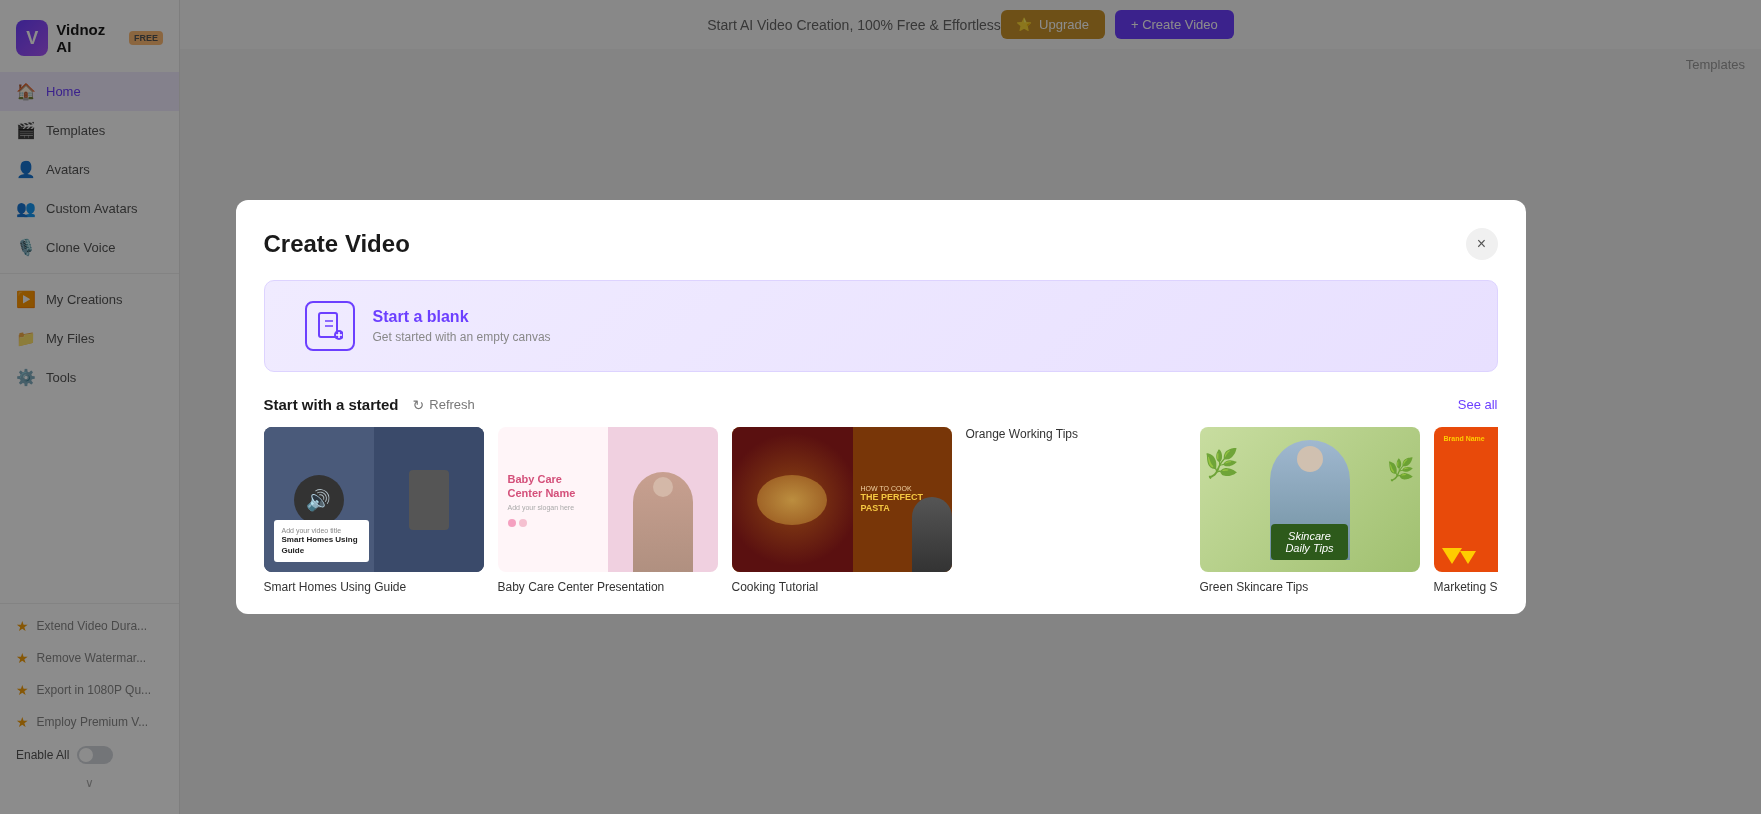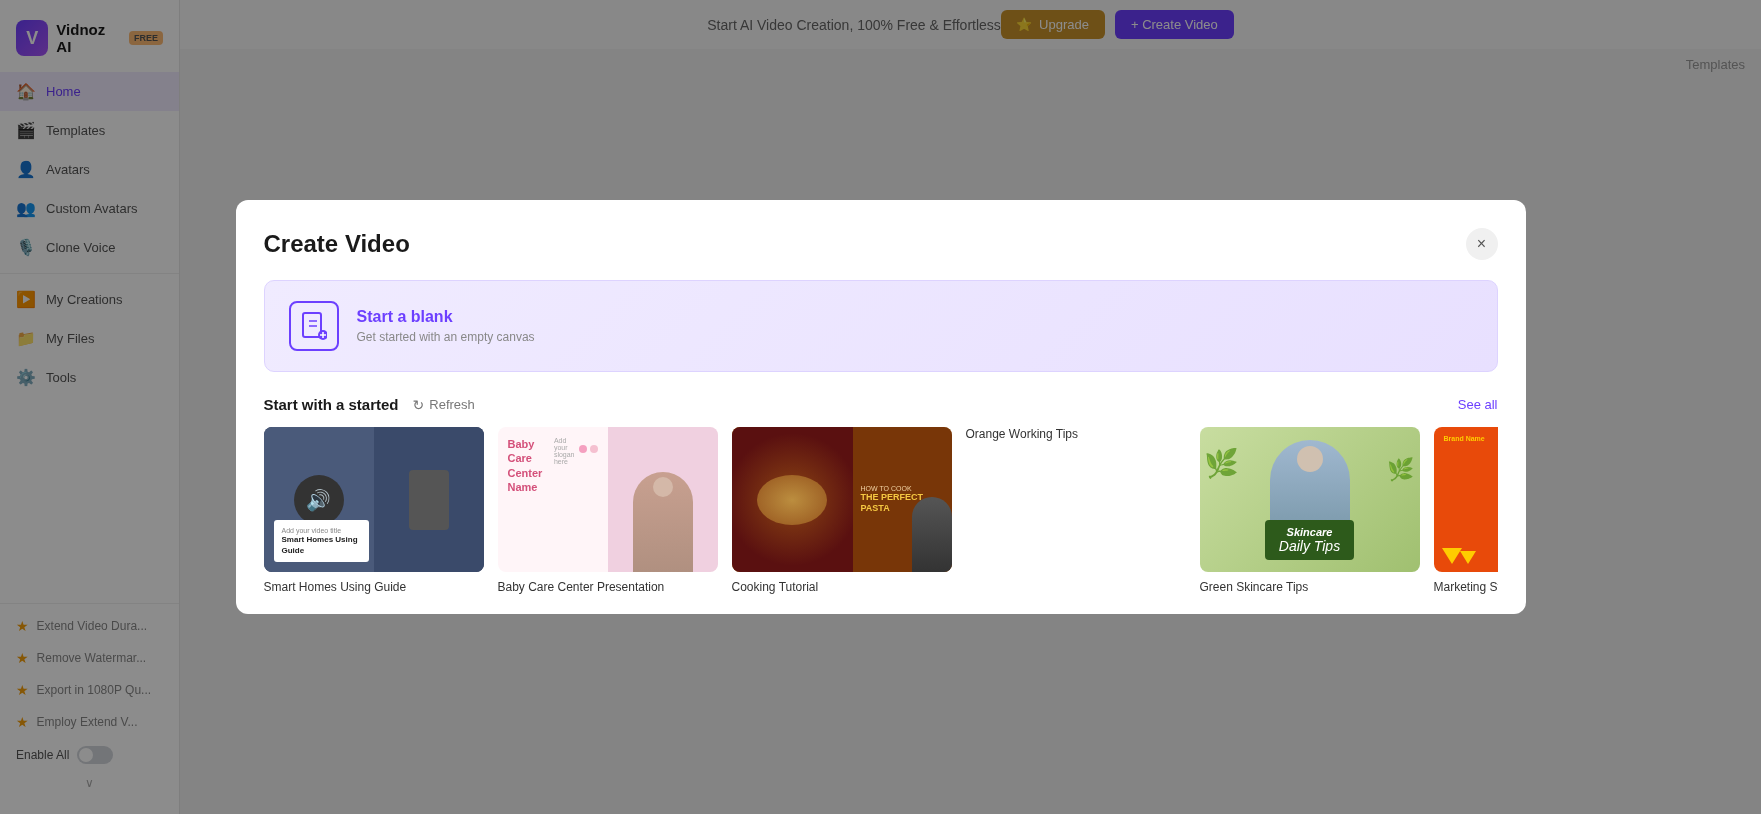--- a/index.html
+++ b/index.html
@@ -126,21 +126,21 @@
     }
 
     
     .option-cards {
       display: flex; gap: 16px;
       margin-bottom: 24px;
     }
     .option-card {
       flex: 1; border-radius: 10px;
       background: linear-gradient(135deg, #f0ebff 0%, #e8e0ff 100%);
-      padding: 20px 24px;
+      padding: 20px 40px;
       display: flex; align-items: center; gap: 18px;
       cursor: pointer; border: 1px solid #ddd3ff;
     }
     .option-icon {
       width: 50px; height: 50px;
       border: 2px solid #6c3fff;
       border-radius: 8px;
       display: flex; align-items: center; justify-content: center;
       color: #6c3fff; font-size: 22px;
     }
@@ -239,21 +239,21 @@
       <div class="sidebar-premium-item">
         <span class="star-icon">★</span>
         <span>Remove Watermar...</span>
       </div>
       <div class="sidebar-premium-item">
         <span class="star-icon">★</span>
         <span>Export in 1080P Qu...</span>
       </div>
       <div class="sidebar-premium-item">
         <span class="star-icon">★</span>
-        <span>Employ Extend V...</span>
+        <span>Employ Premium V...</span>
       </div>
       <div class="sidebar-toggle">
         <span style="font-size:12px;color:#555;">Enable All</span>
         <div class="toggle-switch">
           <div class="toggle-knob"></div>
         </div>
       </div>
       <div class="sidebar-chevron">∨</div>
     </div>
   </div>
@@ -335,21 +335,21 @@
             <div style="color:#222;font-size:8px;font-weight:700;">Smart Homes Using Guide</div>
           </div>
         </div>
       </div>
       <div class="template-name">Smart Homes Using Guide</div>
     </div>
 
     <div class="template-card">
       <div class="template-thumb">
         <div style="width:100%;height:100%;background:#fff5f8;display:flex;position:relative;overflow:hidden;">
-          <div style="width:50%;height:100%;padding:10px;display:flex;flex-direction:row;justify-content:center;">
+          <div style="width:50%;height:100%;padding:10px;display:flex;flex-direction:column;justify-content:center;">
             <div style="font-size:11px;font-weight:700;color:#d4507a;line-height:1.3;margin-bottom:4px;">Baby Care Center Name</div>
             <div style="font-size:7px;color:#aaa;">Add your slogan here</div>
             <div style="margin-top:8px;display:flex;gap:3px;">
               <div style="width:8px;height:8px;border-radius:50%;background:#f5a0c0;"></div>
               <div style="width:8px;height:8px;border-radius:50%;background:#f5c0d0;"></div>
             </div>
           </div>
           <div style="width:50%;height:100%;background:#f0d0e0;display:flex;align-items:flex-end;justify-content:center;overflow:hidden;">
             <div style="width:60px;height:100px;background:linear-gradient(180deg,#c8a090,#b09080);border-radius:30px 30px 0 0;position:relative;overflow:hidden;">
               <div style="width:20px;height:20px;background:#d4b8a8;border-radius:50%;position:absolute;top:5px;left:50%;transform:translateX(-50%);"></div>
@@ -388,22 +388,22 @@
         <div style="width:100%;height:100%;background:linear-gradient(135deg,#c8dda0,#a0c070);position:relative;overflow:hidden;display:flex;align-items:center;justify-content:center;">
 
           <div style="width:80px;height:120px;background:linear-gradient(180deg,#a0b8d0,#7090a0);border-radius:40px 40px 0 0;position:relative;">
             <div style="width:26px;height:26px;background:#d0c0b0;border-radius:50%;position:absolute;top:6px;left:50%;transform:translateX(-50%);"></div>
           </div>
 
           <div style="position:absolute;left:5px;top:20px;font-size:28px;color:#5a8a20;opacity:0.8;">🌿</div>
           <div style="position:absolute;right:5px;top:30px;font-size:22px;color:#4a7a18;opacity:0.8;">🌿</div>
 
           <div style="position:absolute;bottom:12px;background:#2d5a1b;color:white;padding:6px 14px;border-radius:4px;text-align:center;">
-            <div style="font-size:11px;font-weight:700;font-style:italic;">Skincare</div>
-            <div style="font-size:14px;font-style:italic;">Daily Tips</div>
+            <div style="font-size:11px;font-weight:400;font-style:italic;">Skincare</div>
+            <div style="font-size:11px;font-style:italic;">Daily Tips</div>
           </div>
         </div>
       </div>
       <div class="template-name">Green Skincare Tips</div>
     </div>
 
     <div class="template-card">
       <div class="template-thumb">
         <div style="width:100%;height:100%;background:#e84a0a;position:relative;overflow:hidden;display:flex;flex-direction:column;align-items:center;justify-content:center;padding:10px;">
 

